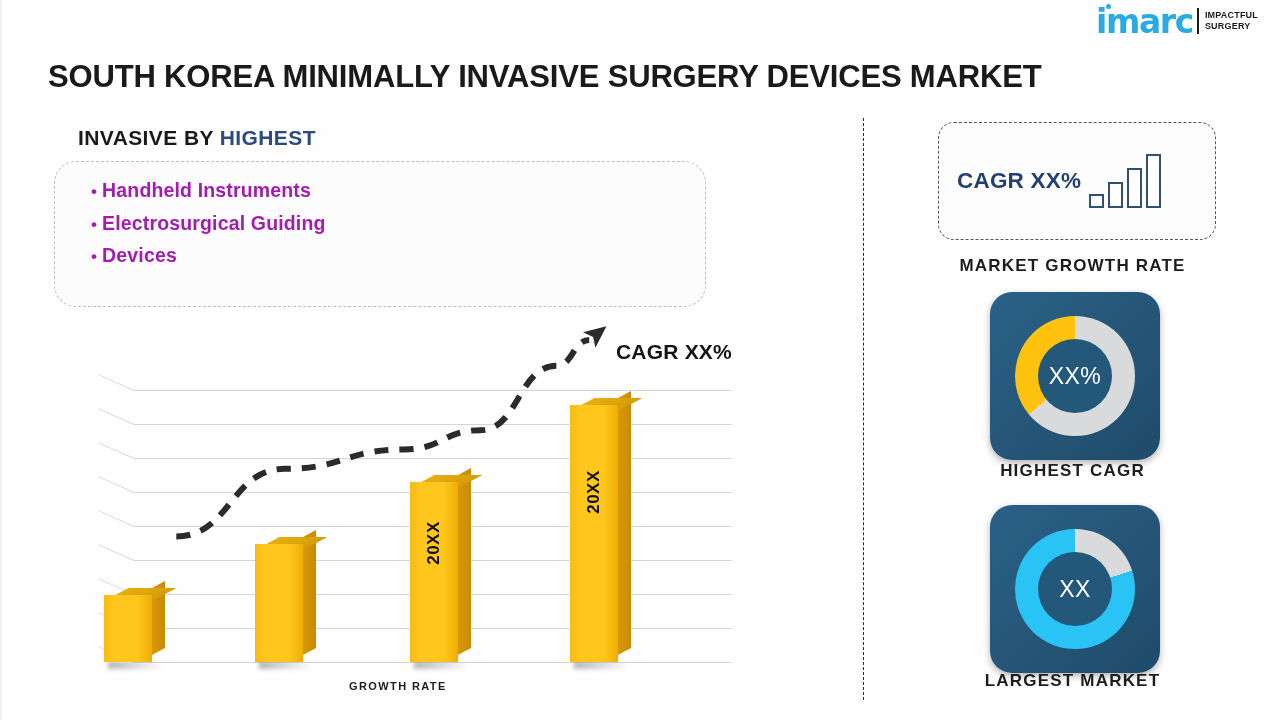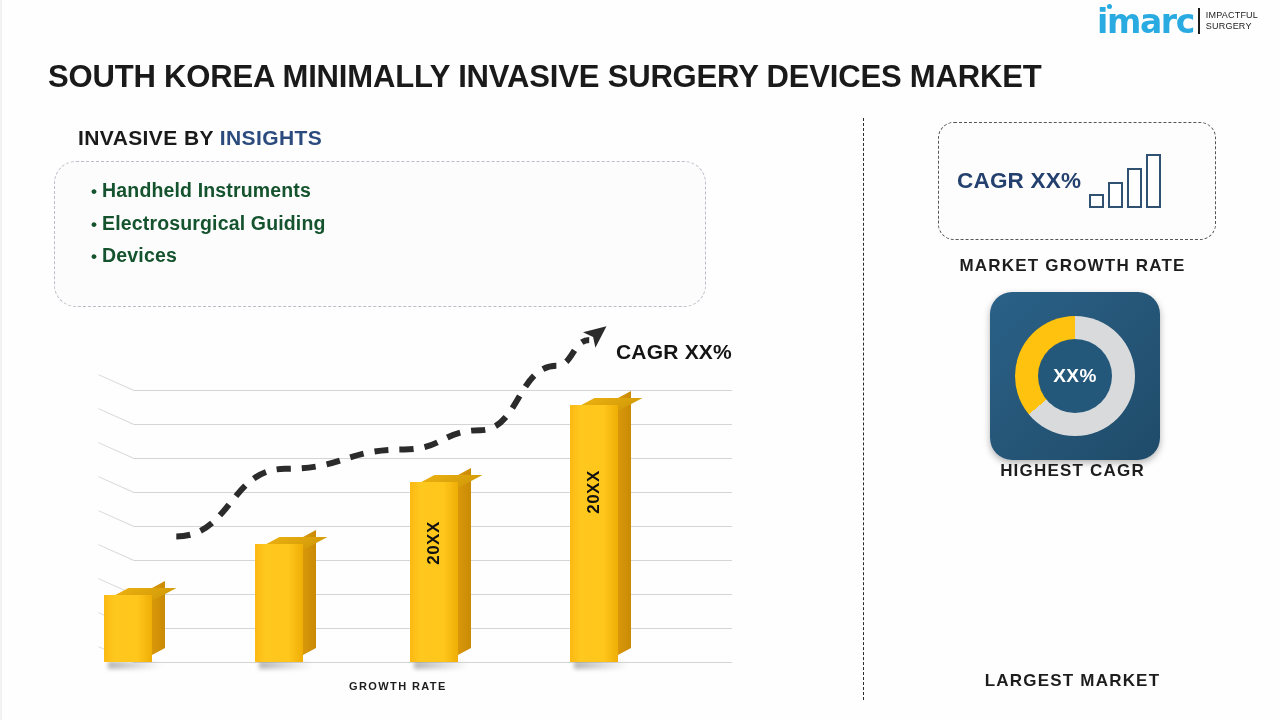--- a/index.html
+++ b/index.html
@@ -18,21 +18,21 @@
 
   
   #logo { position:absolute; top:4px; right:22px; display:flex; align-items:center; height:34px; }
   #logo-word {
     font-size:33px; font-weight:bold; color:#29ABE2;
     letter-spacing:-1.4px; line-height:33px; position:relative;
     font-family:"DejaVu Sans", sans-serif;
   }
   #logo-dot { position:absolute; width:5px; height:5px; border-radius:50%; background:#29ABE2; top:-1px; left:10px; }
   #logo-bar { width:2px; height:26px; background:#1b1b1b; margin:0 6px 0 4px; }
-  #logo-tag { font-size:9px; font-weight:normal; color:#1b1b1b; line-height:11px; letter-spacing:.2px; }
+  #logo-tag { font-size:9px; font-weight:bold; color:#1b1b1b; line-height:11px; letter-spacing:.2px; }
 
   
   #title {
     position:absolute; left:46px; top:58px;
     font-size:32px; font-weight:bold; color:#1a1a1a;
     letter-spacing:-.2px; white-space:nowrap;
     transform:scaleX(.97); transform-origin:left center;
     font-family:"Liberation Sans Narrow","Liberation Sans", sans-serif;
   }
 
@@ -46,21 +46,21 @@
 
   
   #products-box {
     position:absolute; left:52px; top:161px;
     width:652px; height:146px;
     border:1.6px dashed #b9bec7; border-radius:22px;
     background:#fcfcfd;
     padding:13px 0 0 36px;
   }
   .bullet-item {
-    font-size:19.5px; font-weight:bold; color:#14532d;
+    font-size:19.5px; font-weight:bold; color:#a21caf;
     line-height:30.5px; letter-spacing:.15px; white-space:nowrap;
   }
   .bullet-item .dot { font-size:17px; padding-right:5px; }
 
   
   #chart { position:absolute; left:60px; top:330px; width:700px; height:345px; }
   .gridline { position:absolute; left:72px; height:1px; background:#d5d5d5; }
   .grid-diag { position:absolute; width:39px; height:1px; background:#d9d9d9;
                transform-origin:right center; transform:rotate(24deg); }
 
@@ -128,21 +128,21 @@
     display:flex; align-items:center; justify-content:center;
   }
   .donut { position:relative; width:120px; height:120px; border-radius:50%; }
   .donut .hole {
     position:absolute; left:23px; top:23px; width:74px; height:74px;
     border-radius:50%; background:#24587A;
   }
   .donut .val {
     position:absolute; left:0; top:0; width:100%; height:100%;
     display:flex; align-items:center; justify-content:center;
-    font-size:19px; font-weight:bold; color:#ffffff; letter-spacing:.5px;
+    font-size:23px; font-weight:normal; color:#ffffff; letter-spacing:.5px;
   }
 </style>
 </head>
 <body>
 
 <div id="page">
 
   <div id="logo">
     <div id="logo-word">
       <span>imarc</span>
@@ -152,21 +152,21 @@
     <div id="logo-tag">
       <div>IMPACTFUL</div>
       <div>SURGERY</div>
     </div>
   </div>
 
   <div id="title">SOUTH KOREA MINIMALLY INVASIVE SURGERY DEVICES MARKET</div>
 
   <div id="breakup-heading">
     <span class="dark">INVASIVE BY</span>
-    <span class="blue">INSIGHTS</span>
+    <span class="blue">HIGHEST</span>
   </div>
 
   <div id="products-box">
     <div class="bullet-item">
       <span class="dot">•</span><span>Handheld Instruments</span>
     </div>
     <div class="bullet-item">
       <span class="dot">•</span><span>Electrosurgical Guiding</span>
     </div>
     <div class="bullet-item">
@@ -248,15 +248,21 @@
   <div class="section-label" style="left:861px;width:419px;top:256px;">MARKET GROWTH RATE</div>
 
   <div class="donut-card" style="left:988px;top:292px;">
     <div class="donut" id="donut-0" style="background: conic-gradient(from 230.4deg, rgb(255, 194, 14) 0deg, rgb(255, 194, 14) 129.6deg, rgb(216, 218, 220) 129.6deg, rgb(216, 218, 220) 360deg);">
       <div class="hole"></div>
       <div class="val">XX%</div>
     </div>
   </div>
   <div class="section-label" style="left:861px;width:419px;top:461px;">HIGHEST CAGR</div>
 
+  <div class="donut-card" style="left:988px;top:505px;">
+    <div class="donut" id="donut-1" style="background: conic-gradient(from 72deg, rgb(41, 195, 245) 0deg, rgb(41, 195, 245) 288deg, rgb(216, 218, 220) 288deg, rgb(216, 218, 220) 360deg);">
+      <div class="hole"></div>
+      <div class="val">XX</div>
+    </div>
+  </div>
   <div class="section-label" style="left:861px;width:419px;top:671px;">LARGEST MARKET</div>
 
 </div>
 
 </body></html>

